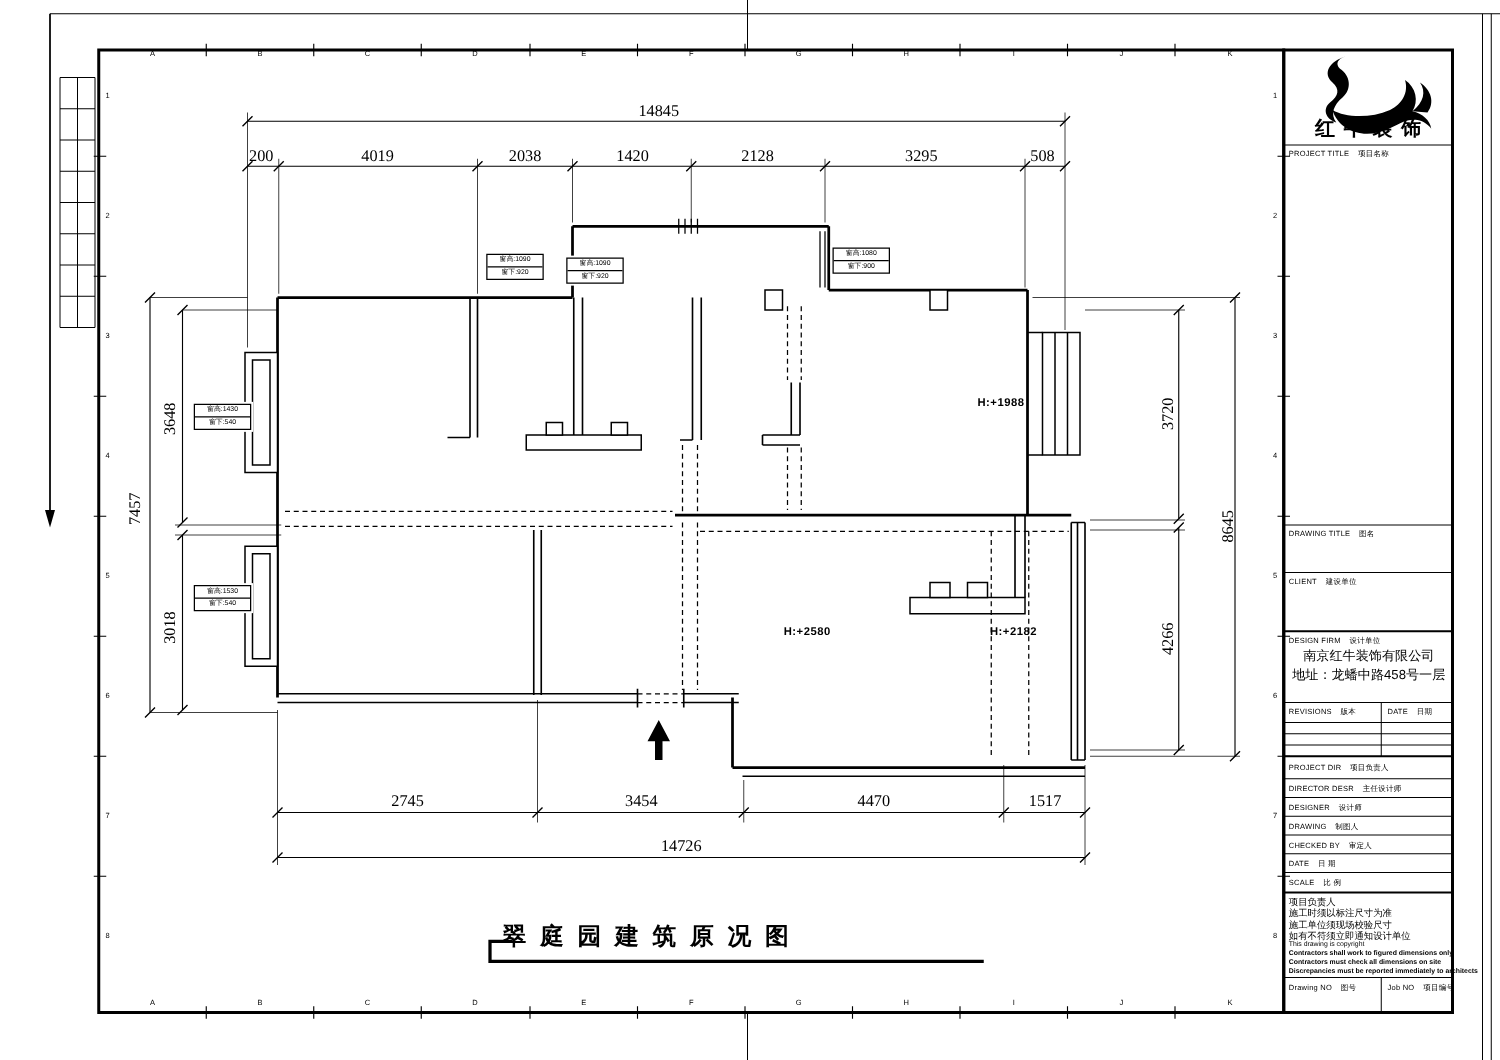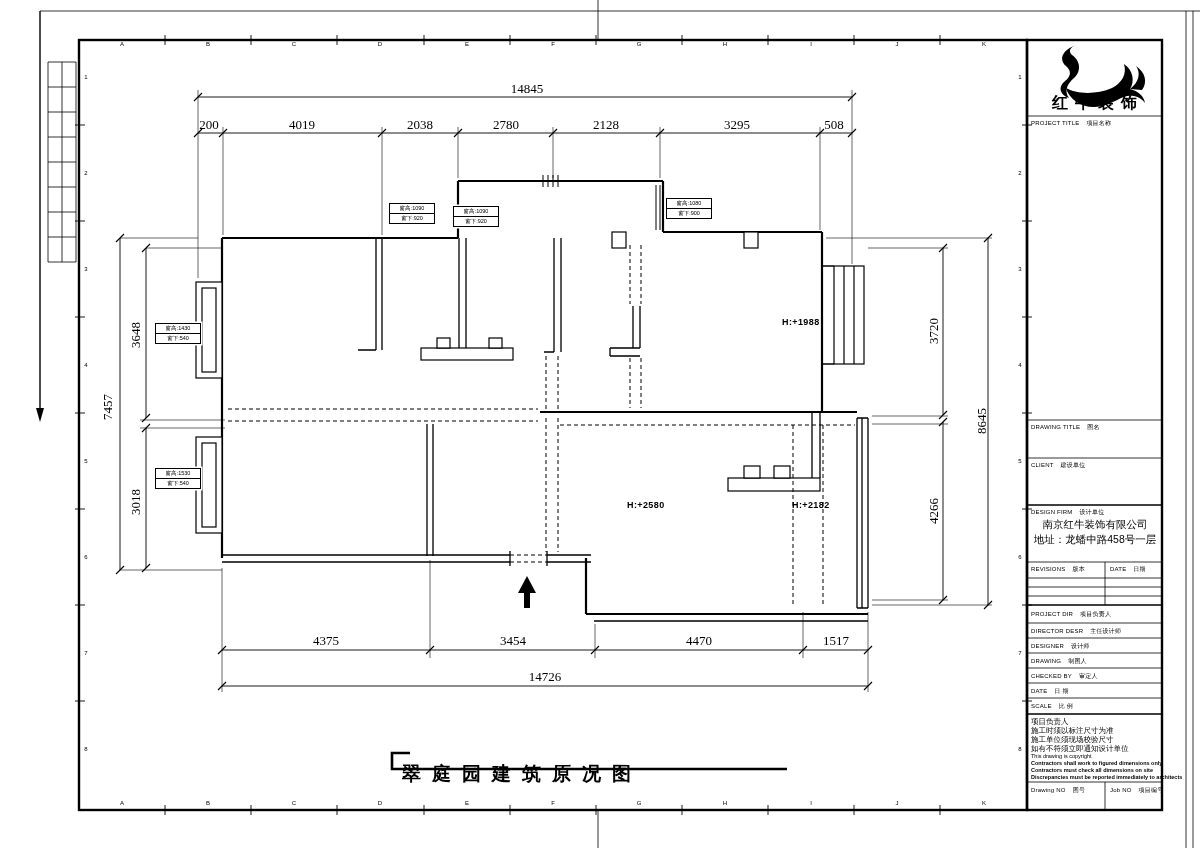--- a/index.html
+++ b/index.html
@@ -9,21 +9,21 @@
   .dim{position:absolute;font:13px "Liberation Serif",serif;transform:translate(-50%,0);white-space:nowrap;}
   .dimv{position:absolute;font:13px "Liberation Serif",serif;transform:translate(-50%,-50%) rotate(-90deg);white-space:nowrap;}
   .glet{position:absolute;font:6px "Liberation Sans",sans-serif;transform:translate(-50%,0);}
   .gnum{position:absolute;font:6px "Liberation Sans",sans-serif;transform:translate(-50%,-50%);}
   .hlab{position:absolute;font:600 9px "Liberation Sans",sans-serif;letter-spacing:.4px;white-space:nowrap;}
   .wtag{position:absolute;width:44px;border:1px solid #000;background:#fff;text-align:center;
         font:5.5px/8px "Liberation Sans",sans-serif;box-shadow:0 0 0 1.5px #fff;}
   .wtag .r1{border-bottom:1px solid #000;height:9px;overflow:hidden;}
   .wtag .r2{height:9px;overflow:hidden;}
   .sheet-title{position:absolute;font:600 19px "Liberation Sans",sans-serif;letter-spacing:11px;
-        transform:translate(-50%,0);white-space:nowrap;margin-top:25px;}
+        transform:translate(-50%,0);white-space:nowrap;}
   .brand{position:absolute;font:16px "Liberation Sans",sans-serif;letter-spacing:7px;
         transform:translate(-50%,0);white-space:nowrap;font-weight:600;}
   .company{position:absolute;font:10.5px "Liberation Sans",sans-serif;transform:translate(-50%,0);white-space:nowrap;}
   .tbrow{position:absolute;font:6px "Liberation Sans",sans-serif;white-space:nowrap;letter-spacing:.2px;}
   .tbrow .cn{margin-left:7px;}
   .cpr{position:absolute;font:7.5px "Liberation Sans",sans-serif;white-space:nowrap;}
   .cpr-en{position:absolute;font:5.5px "Liberation Sans",sans-serif;white-space:nowrap;}
   .cpr-enb{position:absolute;font:bold 5.5px "Liberation Sans",sans-serif;white-space:nowrap;}
 </style>
 </head>
@@ -201,25 +201,25 @@
 <span class="gnum" style="left:1020px;top:365px">4</span>
 <span class="gnum" style="left:1020px;top:461px">5</span>
 <span class="gnum" style="left:1020px;top:557px">6</span>
 <span class="gnum" style="left:1020px;top:653px">7</span>
 <span class="gnum" style="left:1020px;top:749px">8</span>
 
 <span class="dim" style="left:527px;top:81px">14845</span>
 <span class="dim" style="left:209px;top:117px">200</span>
 <span class="dim" style="left:302px;top:117px">4019</span>
 <span class="dim" style="left:420px;top:117px">2038</span>
-<span class="dim" style="left:506px;top:117px">2780</span>
+<span class="dim" style="left:506px;top:117px">1420</span>
 <span class="dim" style="left:606px;top:117px">2128</span>
 <span class="dim" style="left:737px;top:117px">3295</span>
 <span class="dim" style="left:834px;top:117px">508</span>
-<span class="dim" style="left:326px;top:633px">4375</span>
+<span class="dim" style="left:326px;top:633px">2745</span>
 <span class="dim" style="left:513px;top:633px">3454</span>
 <span class="dim" style="left:699px;top:633px">4470</span>
 <span class="dim" style="left:836px;top:633px">1517</span>
 <span class="dim" style="left:545px;top:669px">14726</span>
 <span class="dimv" style="left:108px;top:407px">7457</span>
 <span class="dimv" style="left:136px;top:335px">3648</span>
 <span class="dimv" style="left:136px;top:502px">3018</span>
 <span class="dimv" style="left:934px;top:331px">3720</span>
 <span class="dimv" style="left:934px;top:511px">4266</span>
 <span class="dimv" style="left:982px;top:421px">8645</span>

